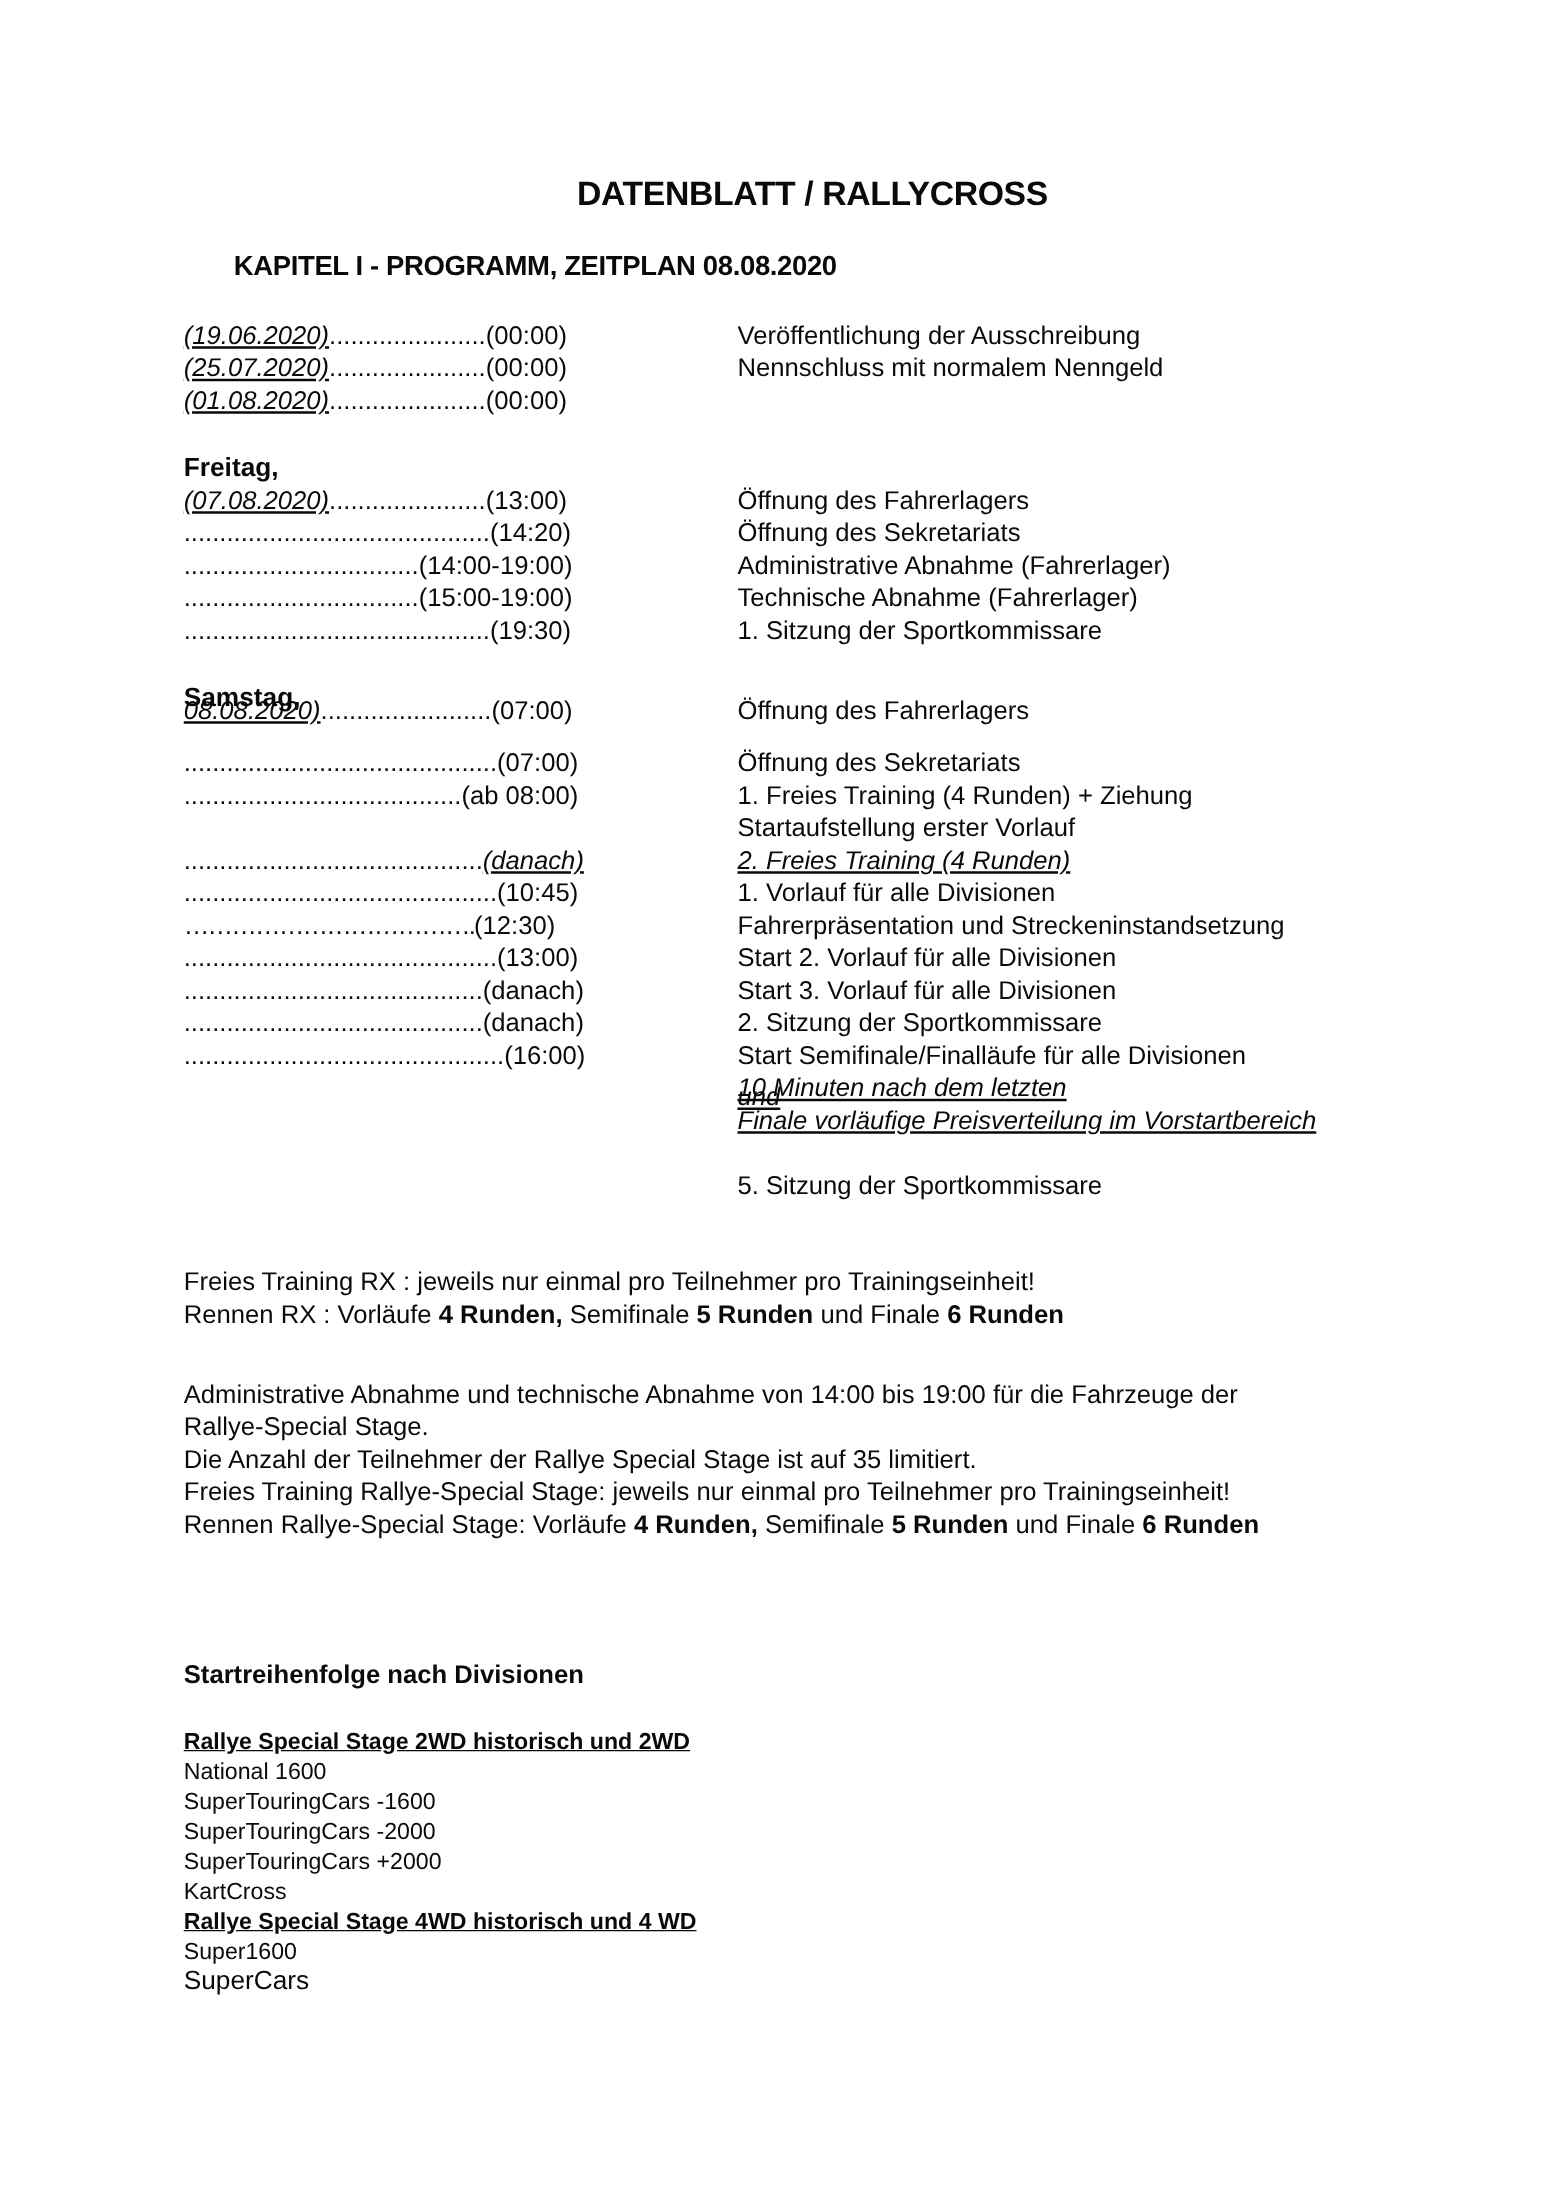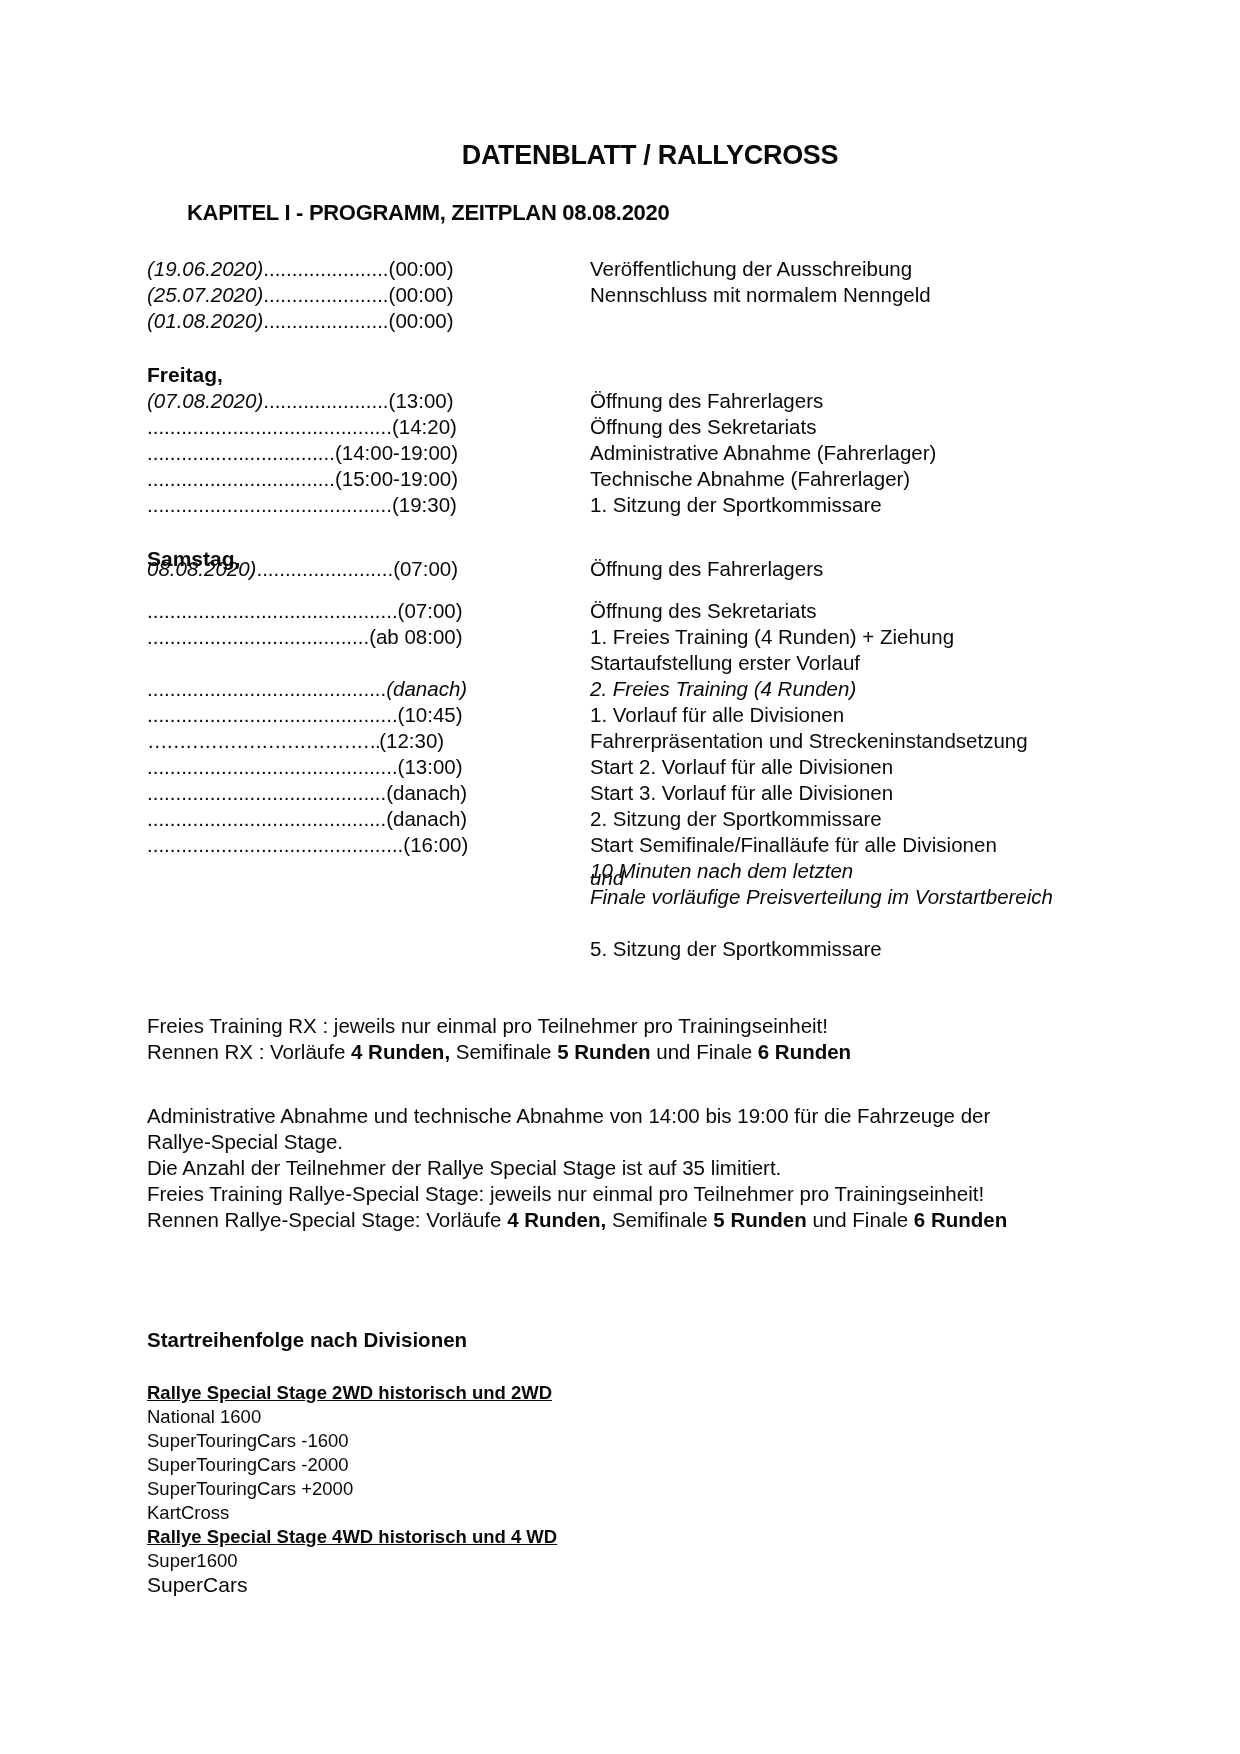--- a/index.html
+++ b/index.html
@@ -4,21 +4,21 @@
 <style>
   html, body { margin: 0; padding: 0; background: #ffffff; }
   body { width: 1240px; height: 1754px; position: relative; overflow: hidden;
          font-family: "Liberation Sans", sans-serif; color: #0a0a0a; }
   .abs { position: absolute; white-space: nowrap; }
   .title { left: 0; width: 1300px; text-align: center; top: 140px; font-size: 27px; font-weight: bold; letter-spacing: -0.3px; }
   .chapter { left: 147px; top: 200px; font-size: 22px; font-weight: bold; letter-spacing: -0.3px; margin-left: 40px; }
   .row { position: absolute; left: 0; width: 1240px; height: 26px; font-size: 20.5px; line-height: 26px; }
   .row .left { position: absolute; left: 147px; white-space: nowrap; }
   .row .right { position: absolute; left: 590px; white-space: nowrap; }
-  .it { font-style: italic; }
+  .it { font-style: italic; text-decoration: underline; }
   .day { position: absolute; left: 147px; font-size: 21px; font-weight: bold; line-height: 26px; }
   .para { position: absolute; left: 147px; font-size: 20.5px; line-height: 26.5px; white-space: nowrap; }
   .para b { font-weight: bold; }
   .sub-h { position: absolute; left: 147px; font-size: 20.5px; font-weight: bold; }
   .div-h { position: absolute; left: 147px; font-size: 18.5px; font-weight: bold; text-decoration: underline; line-height: 24px; }
   .div-item { position: absolute; left: 147px; font-size: 18.5px; line-height: 24px; white-space: nowrap; }
 </style>
 </head>
 <body>
 

